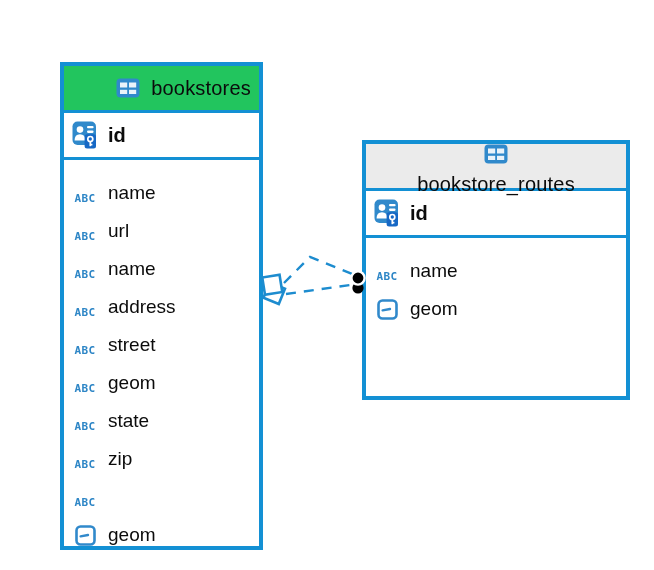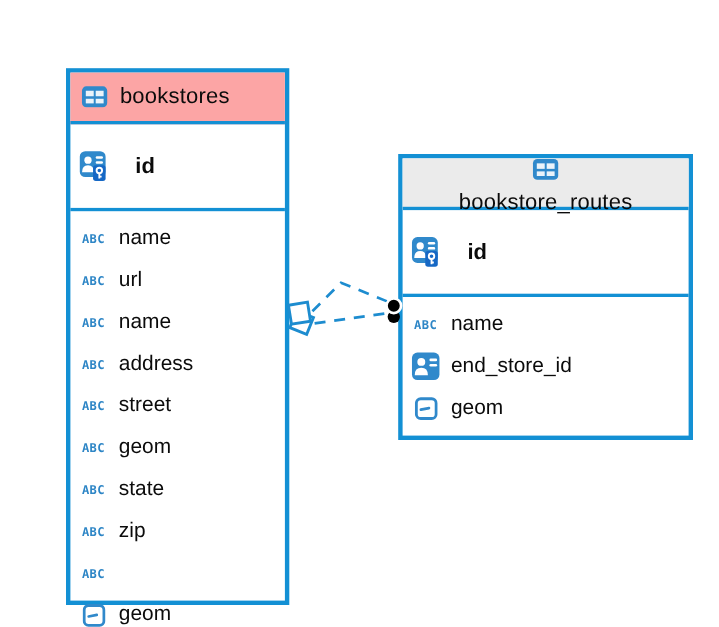--- a/index.html
+++ b/index.html
@@ -14,30 +14,30 @@
 
   .er-table {
     position:absolute; background:#ffffff;
     border:4px solid #1390d4; box-sizing:border-box;
   }
   .tbl-header {
     height:44px; display:flex; align-items:center; gap:9px;
     padding:0 8px; border-bottom:3px solid #1390d4;
     font-size:20px; letter-spacing:.2px;
   }
-  .tbl-header.orange { background:#fca5a5; }
+  .tbl-header.orange { background:#22c55e;justify-content:flex-end; }
   .tbl-header.gray   { background:#ebebeb;flex-direction:column; }
   .pk-row {
-    height:44px; display:flex; align-items:center; gap:24px;
-    padding:16px 7px; border-bottom:3px solid #1390d4;
+    height:44px; display:flex; align-items:center; gap:9px;
+    padding:0 7px; border-bottom:3px solid #1390d4;
     font-weight:bold; font-size:20px;
   }
   .tbl-body { padding-top:6px; }
   .col-row {
-    height:38px; display:flex; align-items:center; gap:9px; padding:0 7px;
+    height:38px; display:flex; align-items:flex-end; gap:9px; padding:0 7px;
     font-size:19px;
   }
   .icon-cell { width:28px; min-width:28px; display:flex; justify-content:center; align-items:center; }
   .abc-glyph {
     font-weight:bold; font-size:11px; line-height:1;
     color:#2e86c6; letter-spacing:.4px;
     font-family:"DejaVu Sans Mono","Liberation Mono",monospace;
   }
   svg.connections { position:absolute; inset:0; pointer-events:none; }
   .dash-line { stroke:#1d8ccf; stroke-width:2.4; stroke-dasharray:10 8; fill:none; }
@@ -178,32 +178,20 @@
 
     <div class="tbl-body">
       <div class="col-row">
         <span class="icon-cell">
             <span class="abc-glyph">ABC</span>
           </span>
         <span>name</span>
       </div>
       <div class="col-row">
         <span class="icon-cell">
-          <svg width="26" height="26" viewBox="0 0 26 26">
-            <rect x="0.5" y="0.5" width="25" height="25" rx="5" fill="#3089cb"></rect>
-            <circle cx="9" cy="9" r="3.6" fill="#ffffff"></circle>
-            <path d="M3 21.2 q0 -6.8 6 -6.8 q6 0 6 6.8 z" fill="#ffffff"></path>
-            <rect x="16.4" y="6" width="7" height="2.4" rx="1.2" fill="#ffffff"></rect>
-            <rect x="16.4" y="10.8" width="7" height="2.4" rx="1.2" fill="#ffffff"></rect>
-          </svg>
-        </span>
-        <span>end_store_id</span>
-      </div>
-      <div class="col-row">
-        <span class="icon-cell">
           <svg width="21" height="21" viewBox="0 0 21 21">
             <rect x="1.5" y="1.5" width="18" height="18" rx="4" fill="#ffffff" stroke="#3089cb" stroke-width="2.6"></rect>
             <line x1="5.6" y1="11.4" x2="13" y2="10" stroke="#3089cb" stroke-width="2.4" stroke-linecap="round"></line>
           </svg>
         </span>
         <span>geom</span>
       </div>
     </div>
   </div>
 

